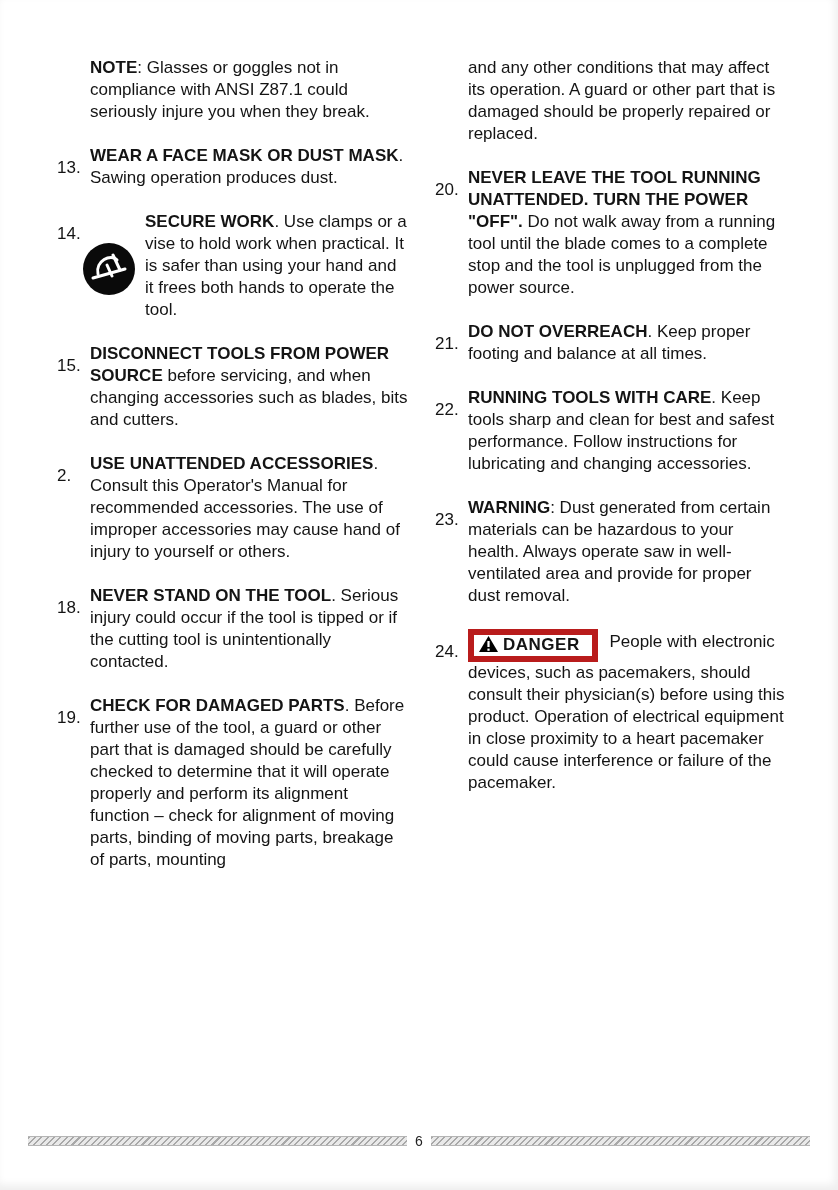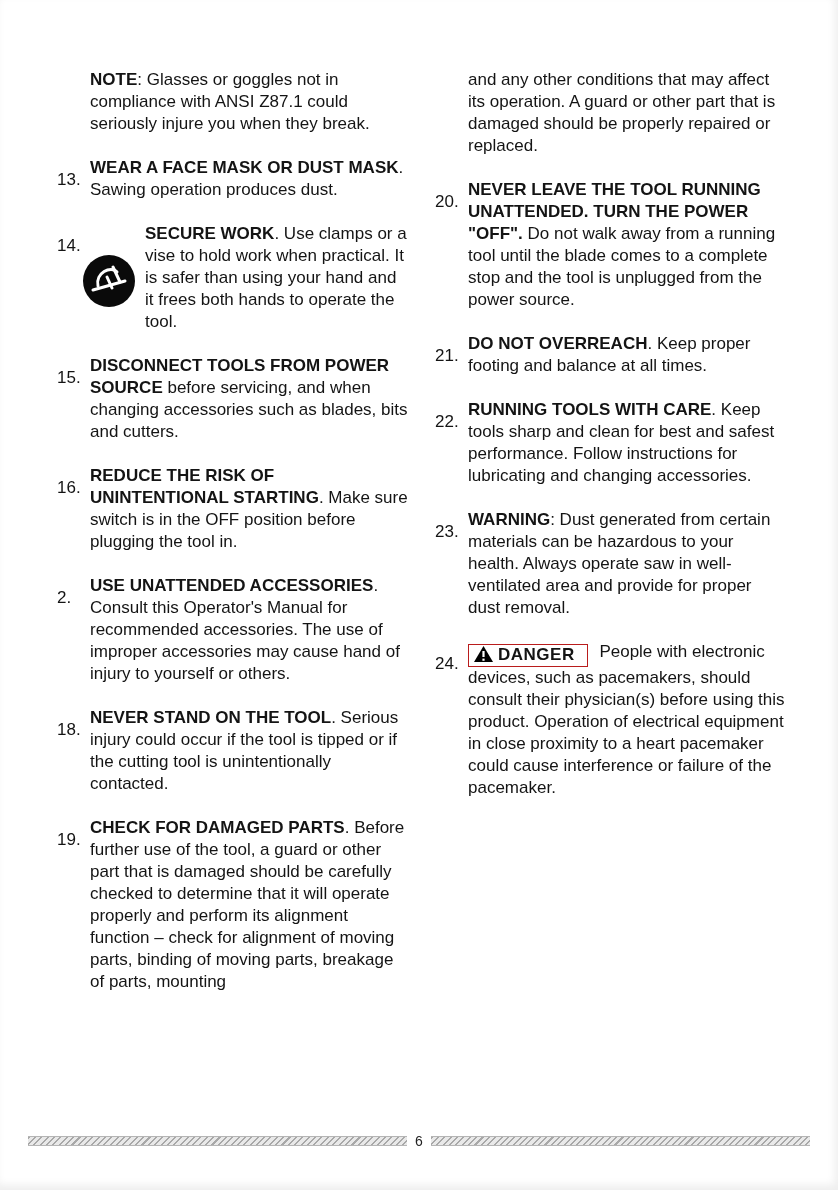--- a/index.html
+++ b/index.html
@@ -13,39 +13,39 @@
     position: relative;
     overflow: hidden;
     box-shadow: inset -3px -5px 8px rgba(0,0,0,0.07);
   }
   .columns {
     display: flex;
     padding: 57px 0 0 57px;
     gap: 26px;
   }
   .col { width: 352px; }
-  .para, .item { margin-bottom: 22px; margin-top: 12px; }
+  .para, .item { margin-bottom: 22px; }
   .indent { padding-left: 33px; }
   .item { position: relative; padding-left: 33px; }
   .item .num { position: absolute; left: 0; top: 12px; }
   b { font-weight: bold; }
   
   .item-iconic { padding-left: 88px; }
   .clamp-badge {
     position: absolute;
     left: 26px;
     top: 32px;
     width: 52px;
     height: 52px;
     display: block;
   }
   
   .danger-box {
     display: inline-block;
-    border: 1px solid #b91c1c;
+    border: 6px solid #b91c1c;
     padding: 0 12px 1px 5px;
     line-height: 20px;
     vertical-align: -3px;
     margin-right: 7px;
     white-space: nowrap;
   }
   .danger-box svg { vertical-align: -2px; margin-right: 5px; }
   .danger-box b { letter-spacing: 0.5px; }
   
   .footer {
@@ -98,24 +98,20 @@
         </svg>
       </span>
       <p><b>SECURE WORK</b><span>. Use clamps or a vise to hold work when practical. It is safer than using your hand and it frees both hands to operate the tool.</span></p>
     </div>
 
     <div class="item">
       <span class="num">15.</span>
       <p><b>DISCONNECT TOOLS FROM POWER SOURCE</b><span> before servicing, and when changing accessories such as blades, bits and cutters.</span></p>
     </div>
 
-    <div class="item">
-      <span class="num">16.</span>
-      <p><b>REDUCE THE RISK OF UNINTENTIONAL STARTING</b><span>. Make sure switch is in the OFF position before plugging the tool in.</span></p>
-    </div>
 
     <div class="item">
       <span class="num">2.</span>
       <p><b>USE UNATTENDED ACCESSORIES</b><span>. Consult this Operator's Manual for recommended accessories. The use of improper accessories may cause hand of injury to yourself or others.</span></p>
     </div>
 
     <div class="item">
       <span class="num">18.</span>
       <p><b>NEVER STAND ON THE TOOL</b><span>. Serious injury could occur if the tool is tipped or if the cutting tool is unintentionally contacted.</span></p>
     </div>

